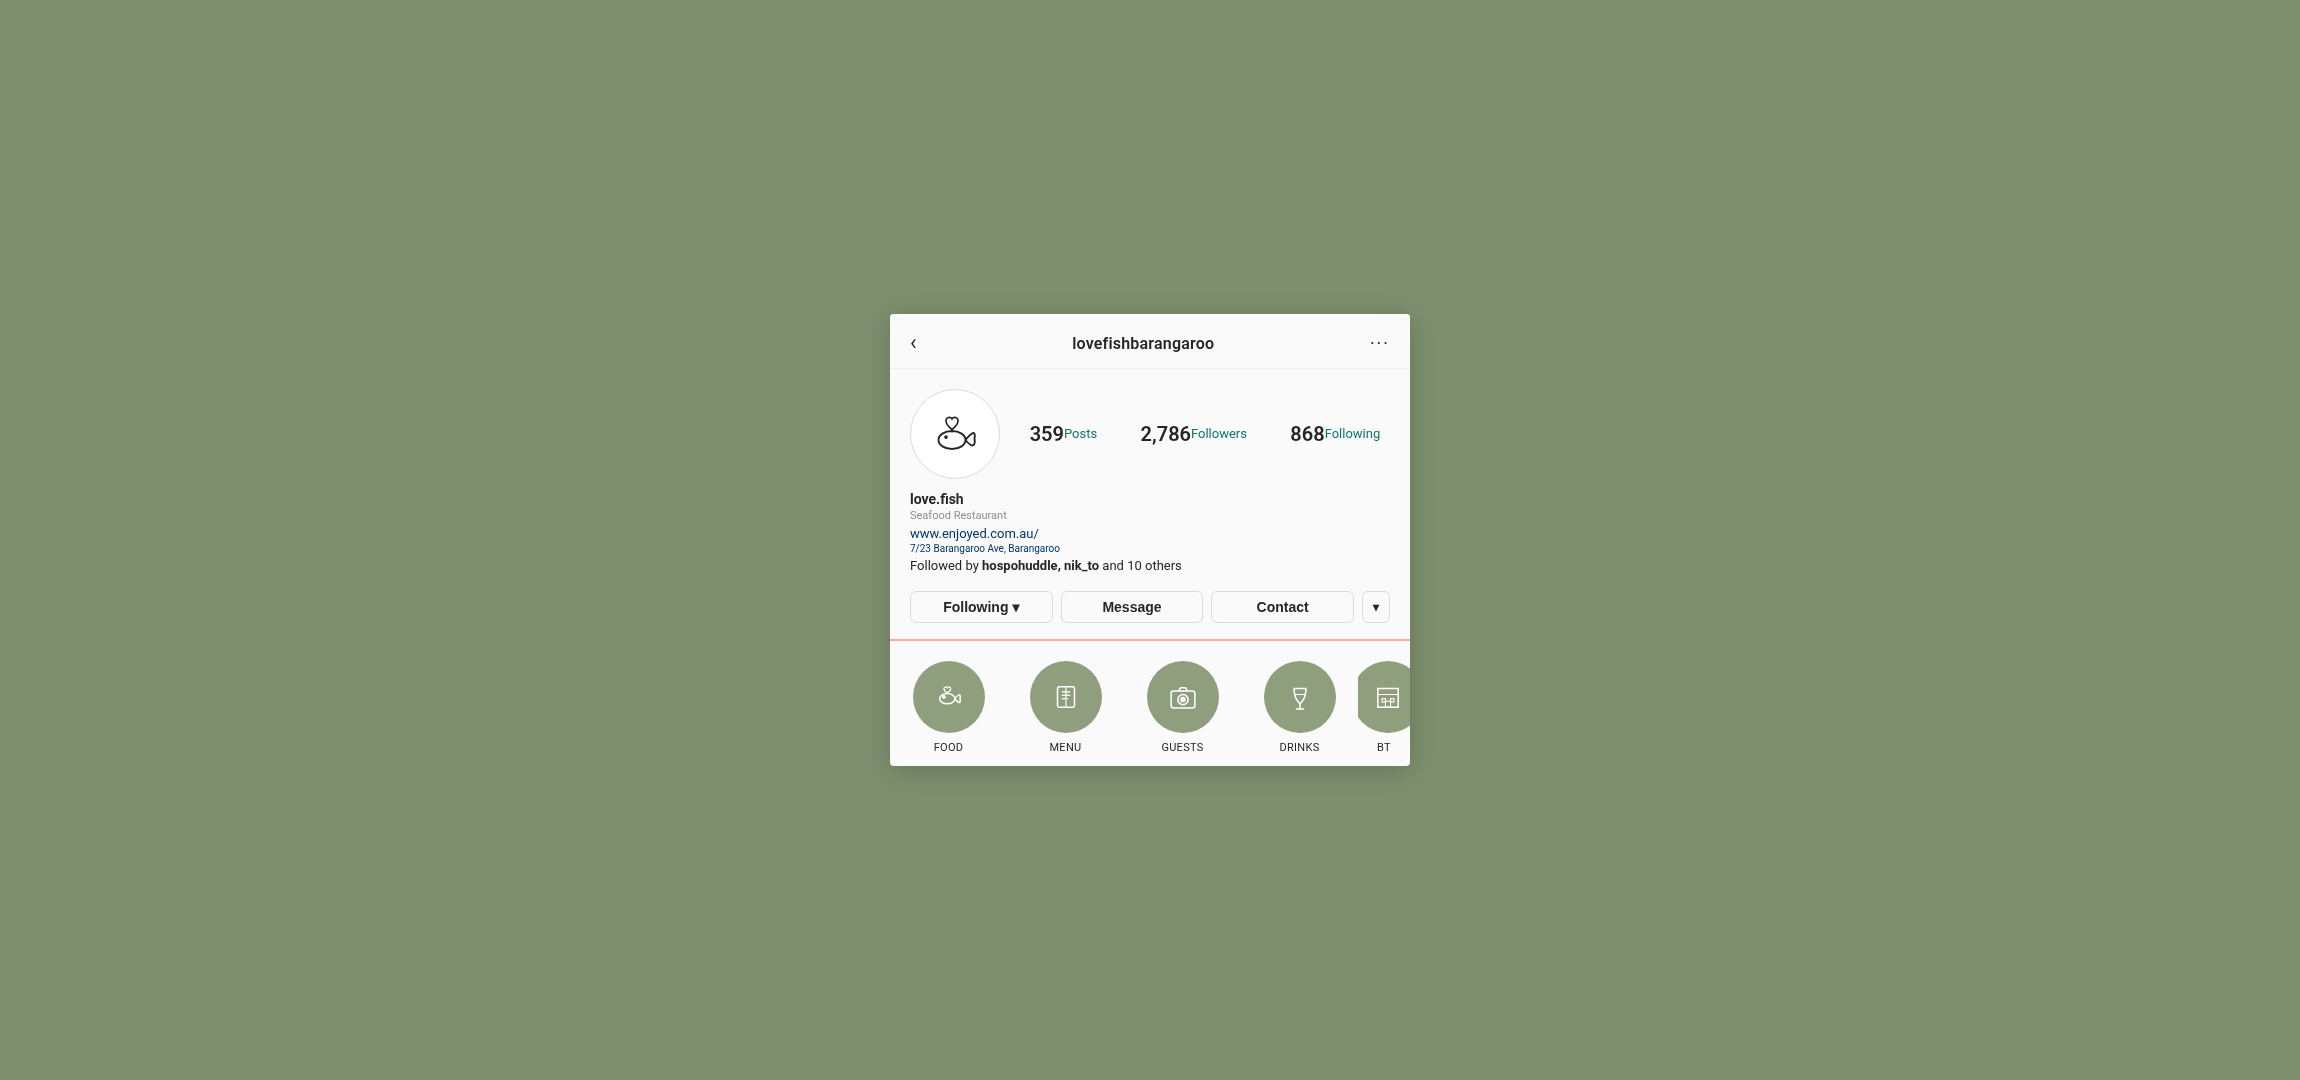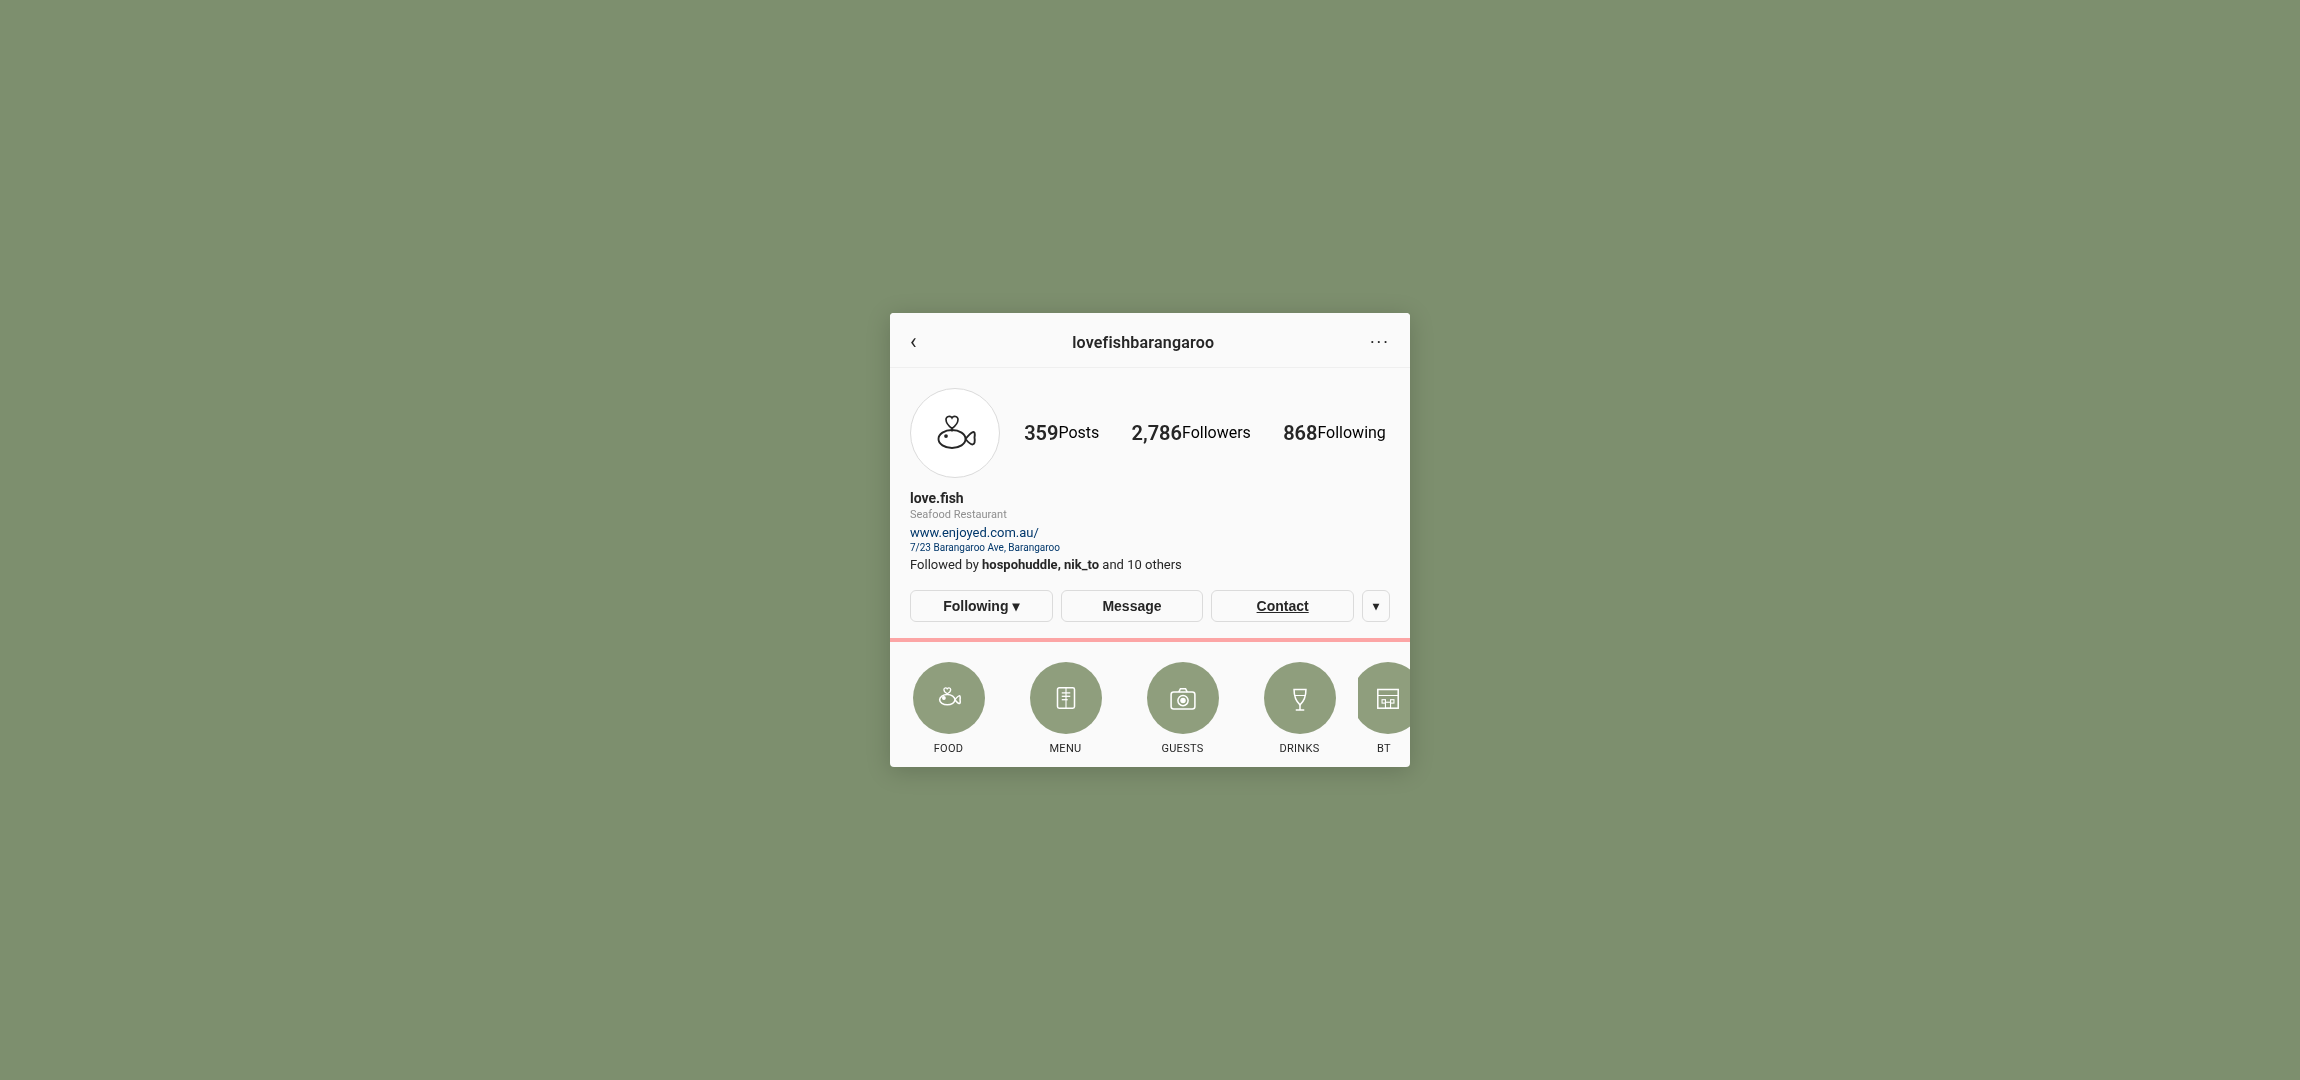--- a/index.html
+++ b/index.html
@@ -98,22 +98,22 @@
     }
 
     .stat-number {
       font-size: 20px;
       font-weight: 600;
       color: #262626;
       line-height: 1.2;
     }
 
     .stat-label {
-      font-size: 16px;
-      color: #000000;
+      font-size: 13px;
+      color: #0f766e;
       line-height: 1.4;
     }
 
     
     .bio-section {
       padding: 0 20px 14px 20px;
     }
 
     .bio-name {
       font-size: 14px;
@@ -186,38 +186,37 @@
     }
 
     .btn-message {
       flex: 1.2;
       justify-content: center;
     }
 
     .btn-contact {
       flex: 1.2;
       justify-content: center;
-      text-decoration: underline;
     }
 
     .btn-chevron {
       flex: 0 0 auto;
       padding: 7px 10px;
     }
 
     .btn-chevron-icon {
       font-size: 12px;
     }
 
     
     .highlights-section {
       display: flex;
       gap: 0;
       padding: 10px 0 0 0;
-      border-top: 4px solid #fca5a5;
+      border-top: 2px solid #fca5a5;
       overflow: hidden;
     }
 
     .highlight-item {
       display: flex;
       flex-direction: column;
       align-items: center;
       flex: 1;
       padding: 10px 6px 12px 6px;
       cursor: pointer;

